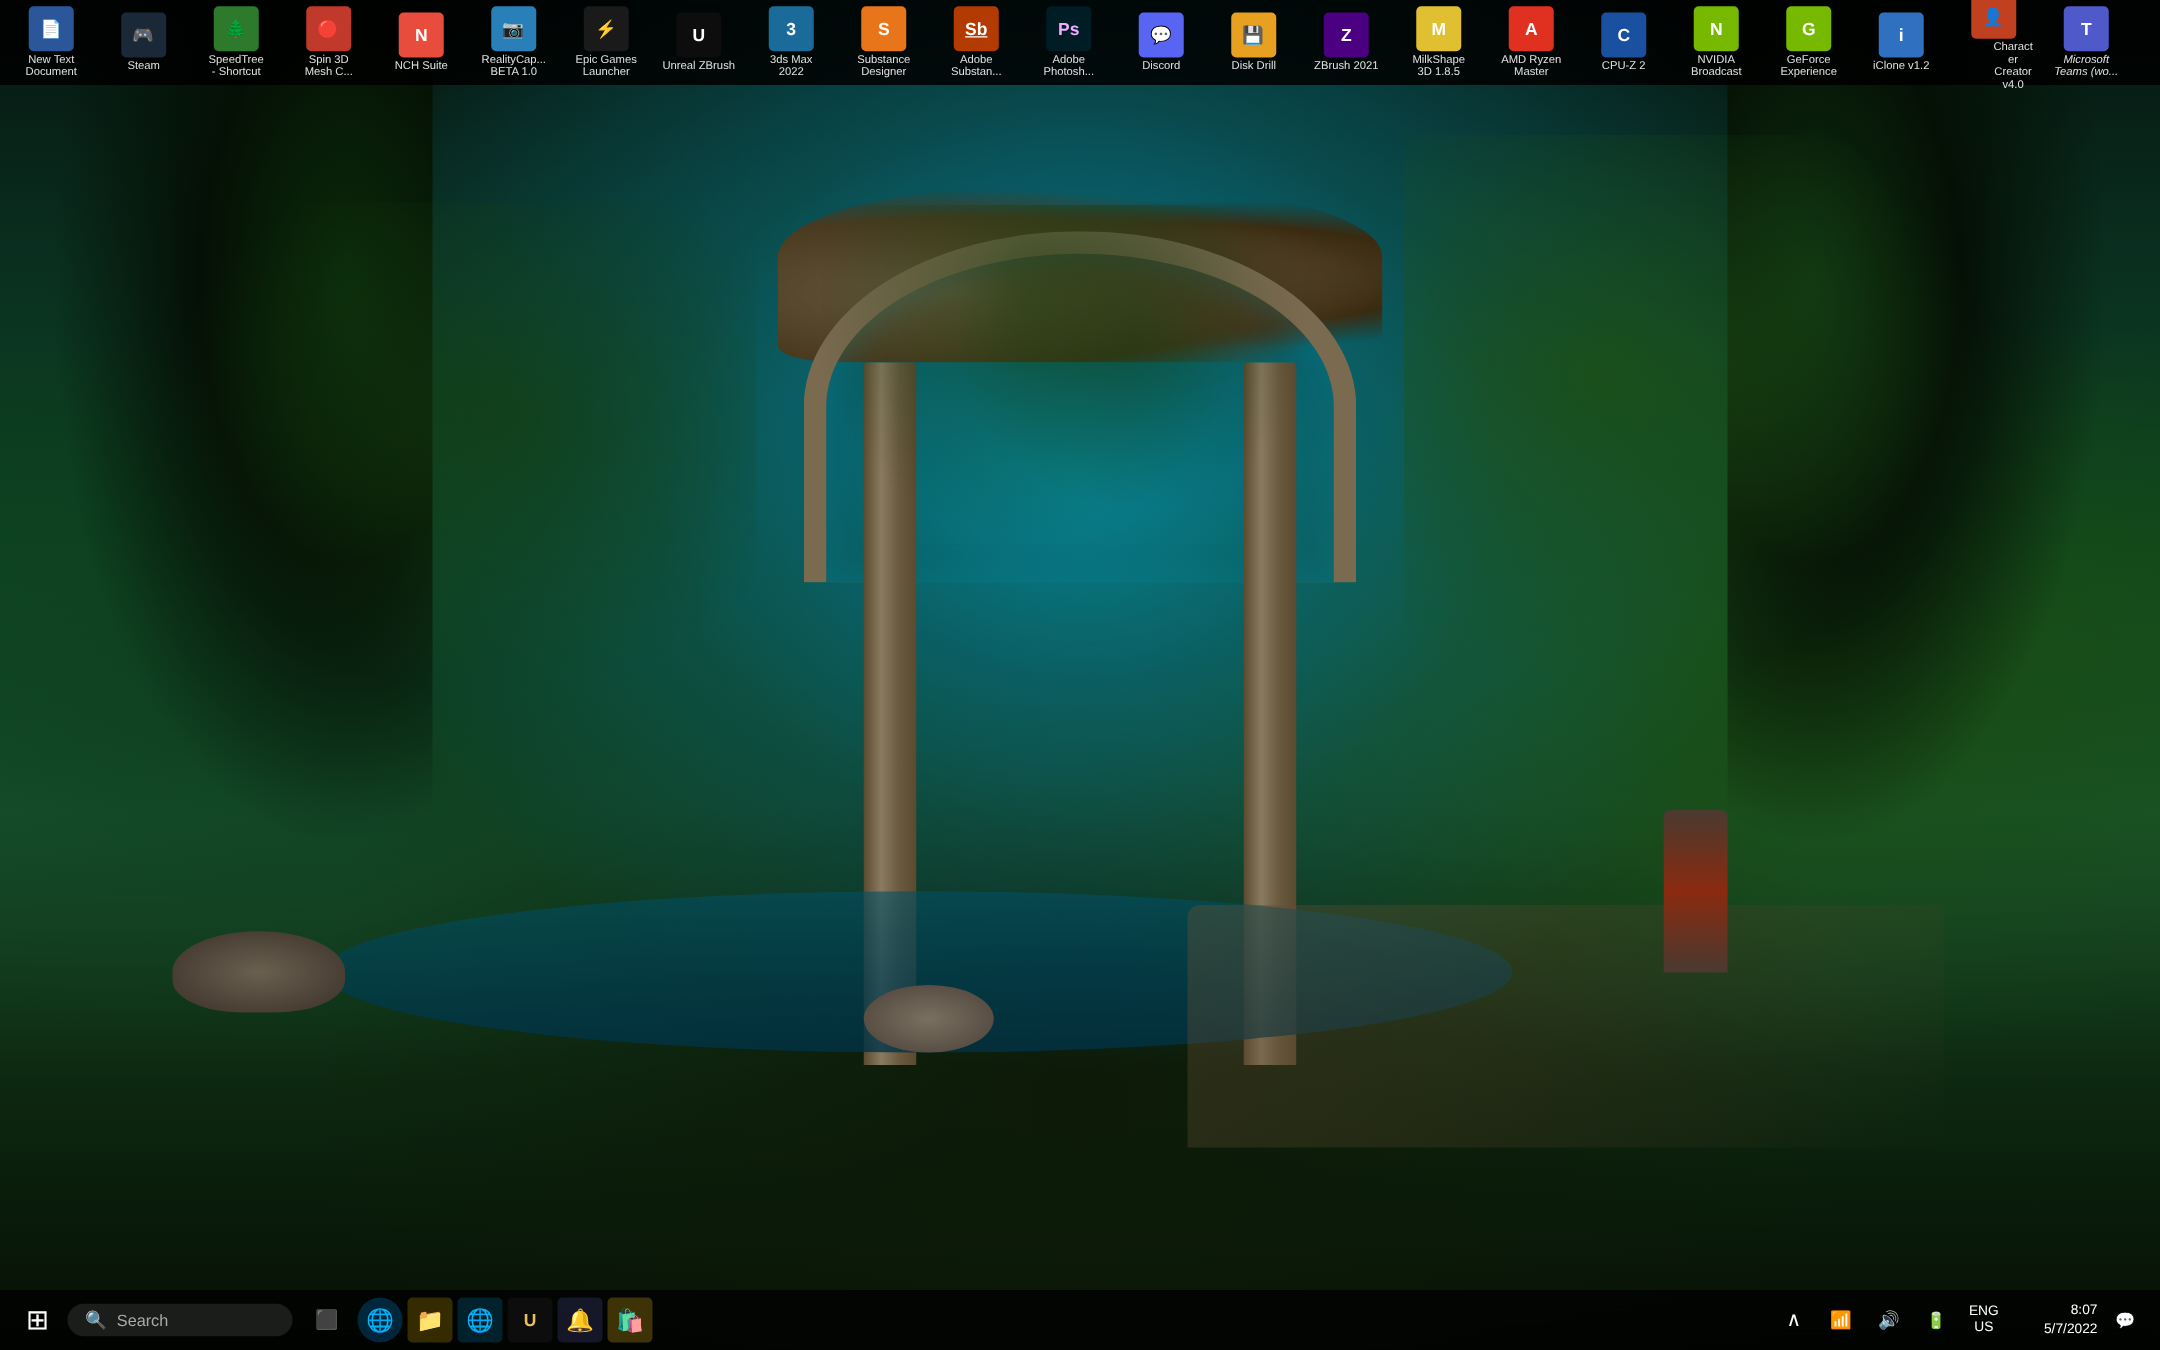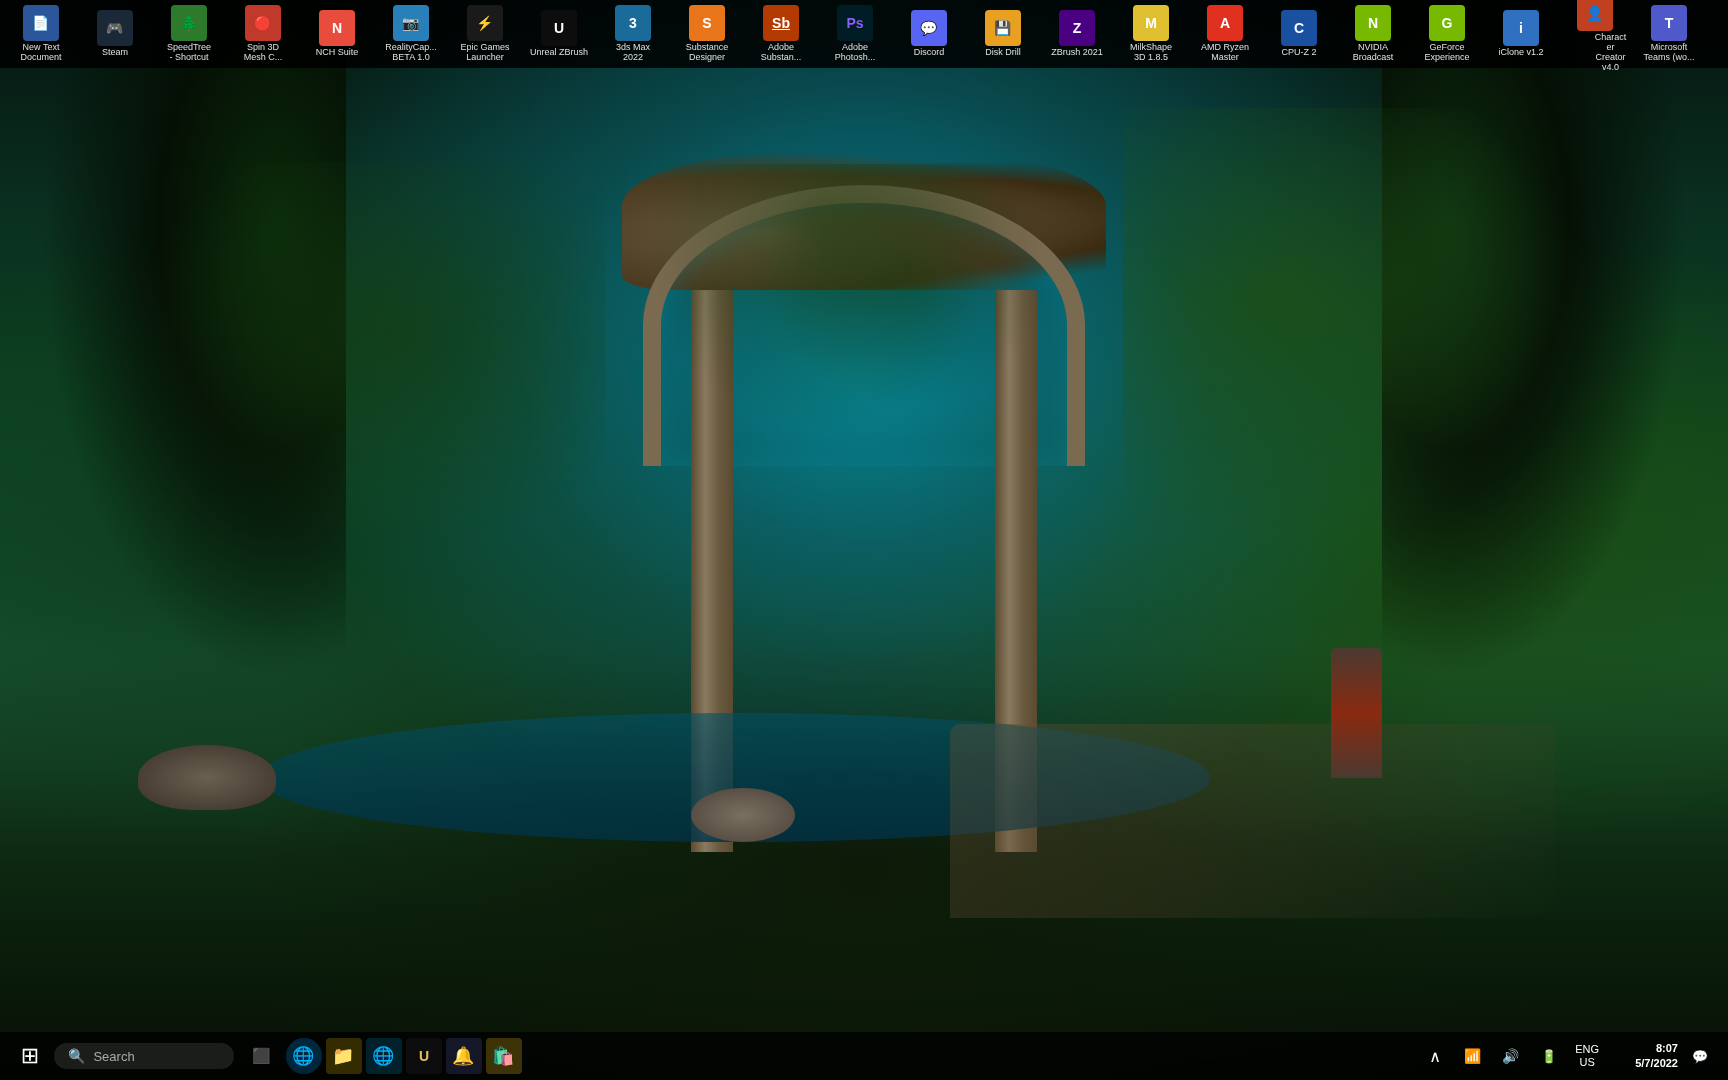--- a/index.html
+++ b/index.html
@@ -350,21 +350,20 @@
 
     .time-display {
       display: flex;
       flex-direction: column;
       align-items: flex-end;
       color: white;
       font-size: 11px;
       line-height: 1.4;
       margin-left: 4px;
       min-width: 65px;
-      font-weight: bold;
     }
 
     .lang-indicator {
       color: white;
       font-size: 11px;
       display: flex;
       flex-direction: column;
       align-items: center;
       line-height: 1.2;
       margin: 0 4px;
@@ -443,21 +442,21 @@
         <div class="icon-img icon-substance" style="color: rgb(255, 255, 255); font-weight: bold; font-size: 14px;">S</div>
         <div class="icon-label" style="white-space: pre-line;">Substance
 Designer</div>
       </div>
       <div class="desktop-icon">
         <div class="icon-img icon-adobe-sub" style="color: rgb(255, 255, 255); font-weight: bold; font-size: 14px;">Sb</div>
         <div class="icon-label" style="white-space: pre-line;">Adobe
 Substan...</div>
       </div>
       <div class="desktop-icon">
-        <div class="icon-img icon-photoshop" style="color: #8b5cf6; font-weight: bold; font-size: 14px;">Ps</div>
+        <div class="icon-img icon-photoshop" style="color: #f0abfc; font-weight: bold; font-size: 14px;">Ps</div>
         <div class="icon-label" style="white-space: pre-line;">Adobe
 Photosh...</div>
       </div>
       <div class="desktop-icon">
         <div class="icon-img icon-discord" style="color: rgb(255, 255, 255); font-weight: bold; font-size: 14px;">💬</div>
         <div class="icon-label" style="white-space: pre-line;">Discord</div>
       </div>
       <div class="desktop-icon">
         <div class="icon-img icon-diskdrill" style="color: rgb(255, 255, 255); font-weight: bold; font-size: 14px;">💾</div>
         <div class="icon-label" style="white-space: pre-line;">Disk Drill</div>
@@ -494,21 +493,21 @@
         <div class="icon-img icon-iclone" style="color: rgb(255, 255, 255); font-weight: bold; font-size: 14px;">i</div>
         <div class="icon-label" style="white-space: pre-line;">iClone v1.2</div>
       </div>
       <div class="desktop-icon">
         <div class="icon-img icon-character" style="color: rgb(255, 255, 255); font-weight: bold; font-size: 14px;">👤</div>
         <div class="icon-label" style="white-space: pre-line; margin-left: 31px;">Character
 Creator v4.0</div>
       </div>
       <div class="desktop-icon">
         <div class="icon-img icon-teams" style="color: rgb(255, 255, 255); font-weight: bold; font-size: 14px;">T</div>
-        <div class="icon-label" style="white-space: pre-line;">Microsoft
+        <div class="icon-label" style="white-space: pre-line; font-style: italic;">Microsoft
 Teams (wo...</div>
       </div>
     </div>
 
   <div id="taskbar-bottom">
     <div class="taskbar-left">
 
       <div class="taskbar-btn" style="font-size:22px;">
         ⊞
       </div>

